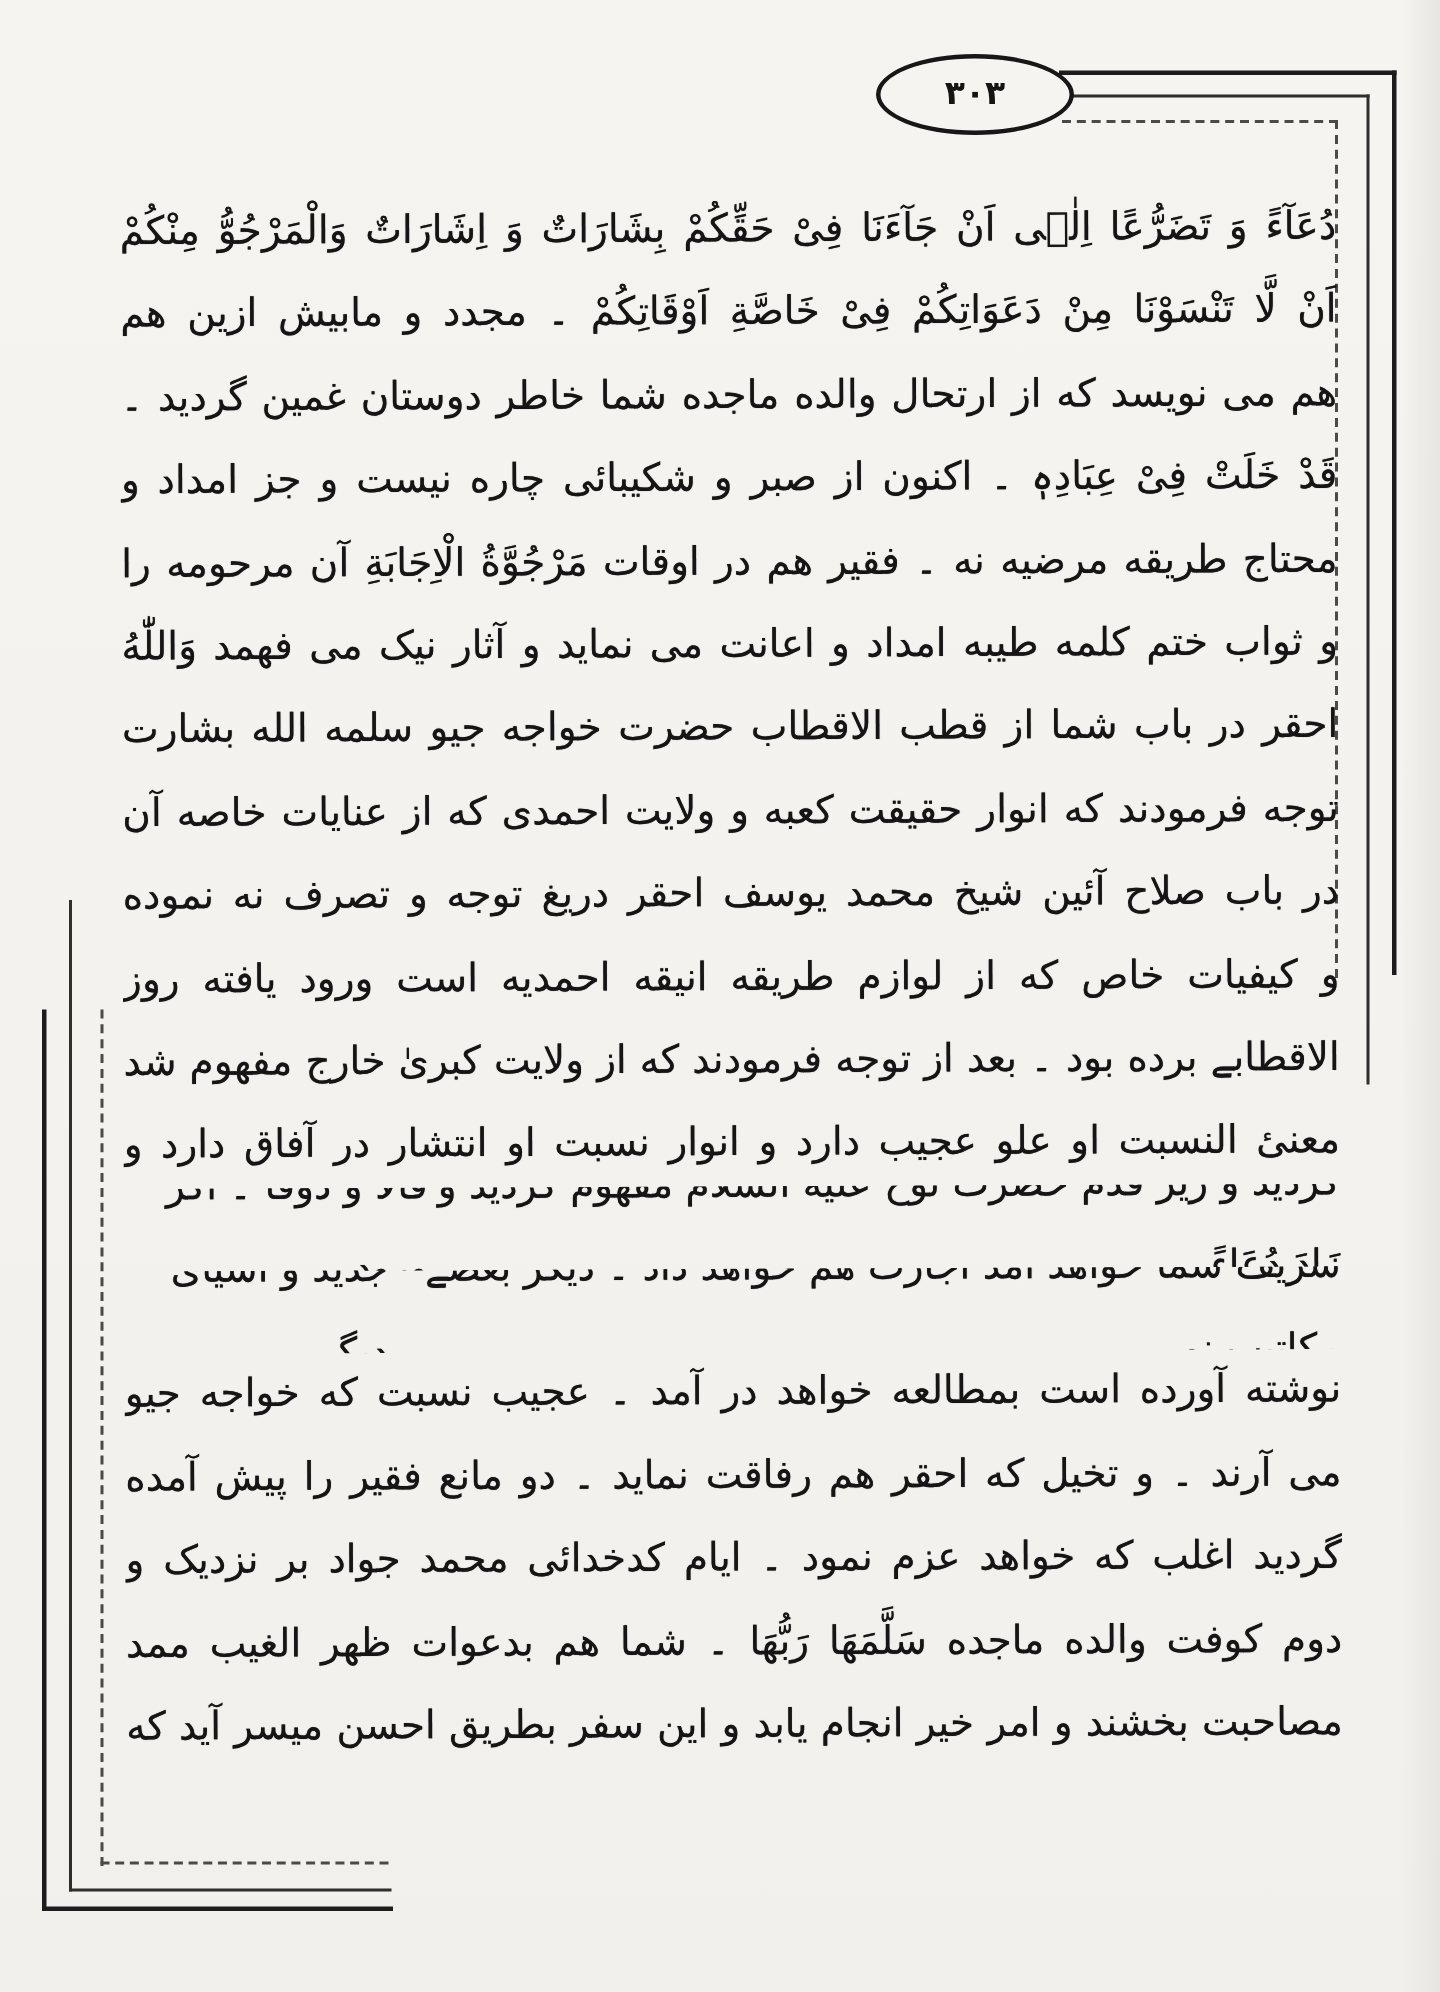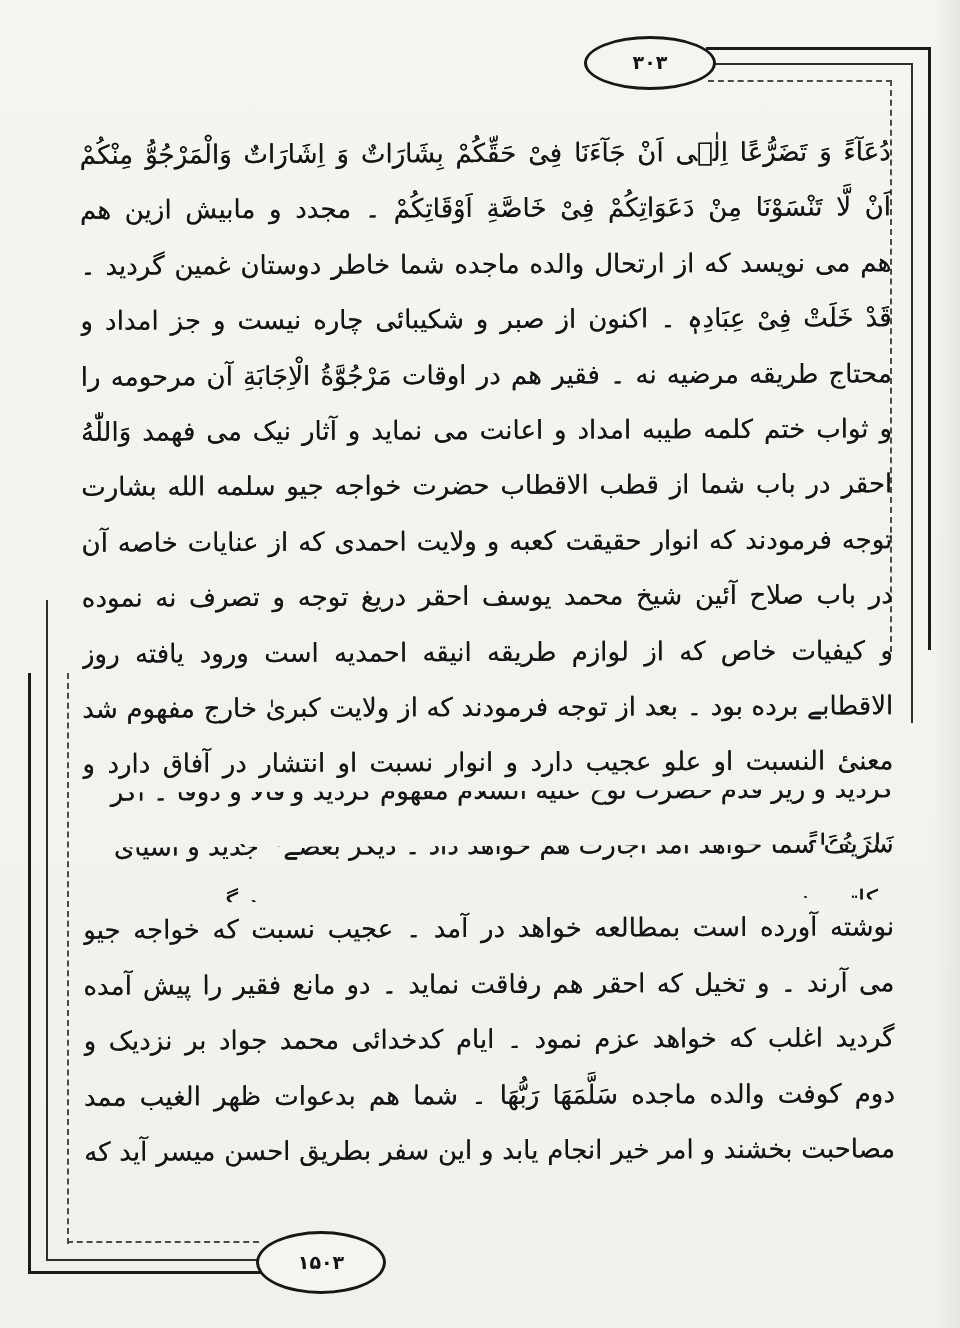--- a/index.html
+++ b/index.html
@@ -31,21 +31,21 @@
     position:absolute;
     background:#f6f4f0;
     border:3px solid #171717;
     border-radius:50%;
     display:flex;align-items:center;justify-content:center;
     z-index:5;
   }
   .oval-top{left:584px;top:36px;width:126px;height:48px;}
   .oval-bottom{left:256px;top:1231px;width:124px;height:57px;}
   .oval span{
-    font-size:19px;font-weight:bold;color:#141414;letter-spacing:2px;
+    font-size:22px;font-weight:bold;color:#141414;letter-spacing:2px;
     transform:translateY(-1px);
   }
 
   
   .text-column{
     position:absolute;
     top:126px;left:82px;right:67px;
     direction:rtl;
     transform:rotate(-0.25deg);
   }
@@ -92,23 +92,20 @@
 
     <div class="bl h-solid-outer" style="left:28px;top:1271px;width:234px;"></div>
     <div class="bl h-solid-mid" style="left:46px;top:1259px;width:215px;"></div>
     <div class="bl h-dash" style="left:67px;top:1241px;width:192px;"></div>
   </div>
 
   <div class="oval oval-top">
     <span>۳۰۳</span>
   </div>
 
-  <div class="oval oval-bottom">
-    <span>۱۵۰۳</span>
-  </div>
 
   <div class="text-column">
       <div class="line single">
         <span>دُعَآءً وَ تَضَرُّعًا اِلٰۤى اَنْ جَآءَنَا فِىْ حَقِّكُمْ بِشَارَاتٌ وَ اِشَارَاتٌ وَالْمَرْجُوُّ مِنْكُمْ</span>
       </div>
       <div class="line single">
         <span>اَنْ لَّا تَنْسَوْنَا مِنْ دَعَوَاتِكُمْ فِىْ خَاصَّةِ اَوْقَاتِكُمْ ۔ مجدد و مابیش ازین هم نوشته و اکنون</span>
       </div>
       <div class="line single">
         <span>هم می نویسد که از ارتحال والده ماجده شما خاطر دوستان غمین گردید ۔ اَمَّا سُنَّةُ اللّٰهِ الَّتِىْ</span>

